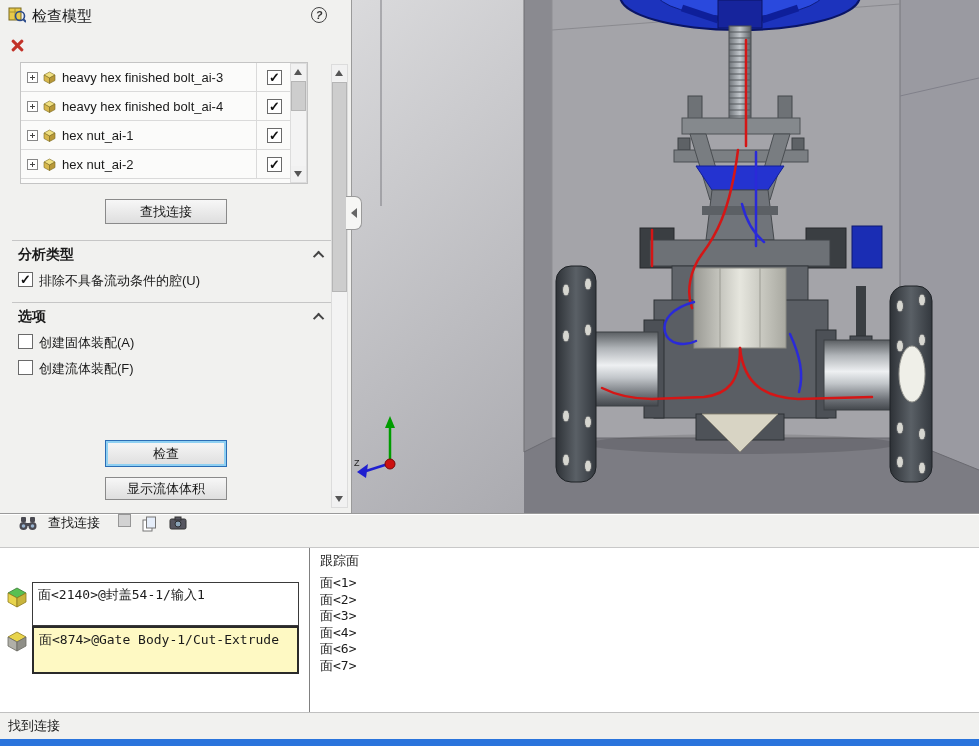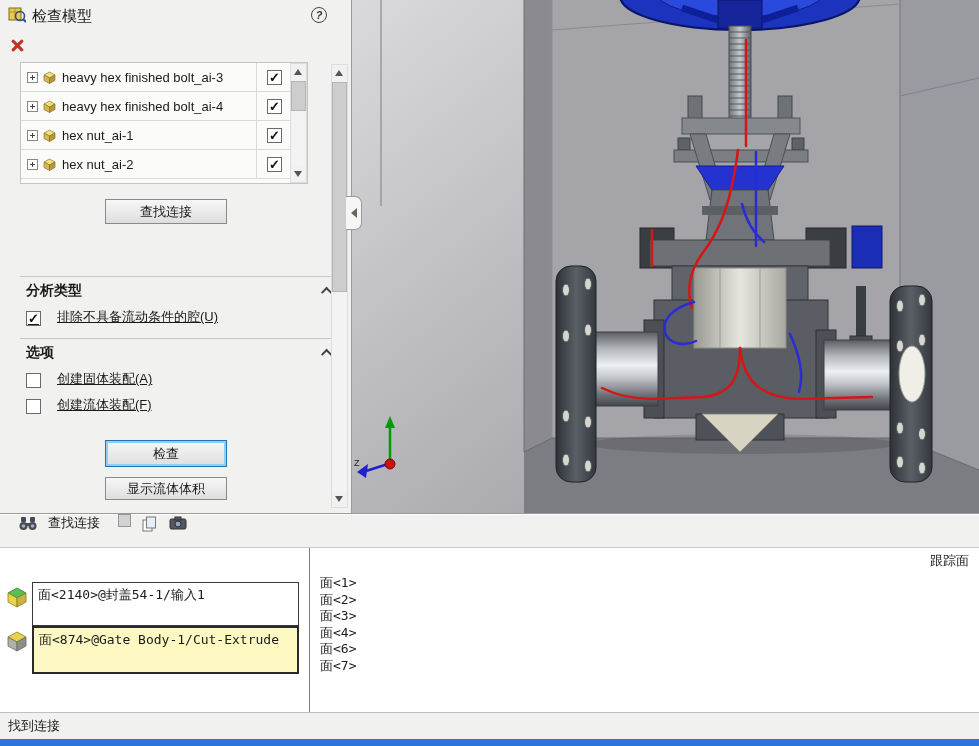--- a/index.html
+++ b/index.html
@@ -81,31 +81,31 @@
     background:linear-gradient(#f7f7f7,#dedede); border:1px solid #8a8a8a;
     cursor:pointer; color:#1a1a1a;
   }
   .apply   { left:105px; top:199px; width:122px; height:25px; }
   .check-btn {
     left:105px; top:440px; width:122px; height:27px;
     border:1px solid #2a6db5; box-shadow:inset 0 0 0 2px #8fd0f2;
   }
   .show-btn { left:105px; top:477px; width:122px; height:23px; }
 
-  .section { position:absolute; left:20px; width:324px; border-top:1px solid #c6c6c6; padding:5px 6px 0 6px;margin-top:36px; }
+  .section { position:absolute; left:12px; width:324px; border-top:1px solid #c6c6c6; padding:5px 6px 0 6px; }
   .sec1 { top:240px; }
   .sec2 { top:302px; }
   .sec-head { display:flex; align-items:center; }
   .sec-title { font-size:14px; font-weight:bold; }
   .chev {
     margin-left:auto; margin-right:6px; width:8px; height:8px;
     border-left:2px solid #444; border-top:2px solid #444;
     transform:rotate(45deg) translateY(2px); cursor:pointer;
   }
-  .cb-row { display:flex; align-items:flex-end; gap:16px; margin-top:8px; cursor:pointer;text-decoration:underline; }
+  .cb-row { display:flex; align-items:flex-start; gap:6px; margin-top:8px; cursor:pointer; }
   .cb-label { font-size:13px; }
 
   
   .flyout-tab {
     position:absolute; left:346px; top:196px; width:16px; height:34px;
     background:#f6f6f4; border:1px solid #9a9a9a; border-left:none;
     border-radius:0 7px 7px 0; cursor:pointer; z-index:5;
     display:flex; align-items:center; justify-content:center;
   }
   .tri-left { width:0; height:0; border-top:5px solid transparent; border-bottom:5px solid transparent; border-right:6px solid #666; }
@@ -137,21 +137,21 @@
   .entry { display:flex; gap:4px; align-items:flex-start; }
   .cube { flex:0 0 22px; margin-top:4px; }
   .refbox {
     flex:1; min-height:44px; border:1px solid #3a3a3a; background:#fff;
     font-family:"DejaVu Sans Mono", monospace; font-size:13px;
     padding:3px 5px; cursor:text; overflow:hidden;
   }
   .refbox.selected { background:#fef9c3; border:2px solid #2a2a2a; min-height:48px; }
 
   .track { flex:1; padding:4px 10px; }
-  .track-header { font-size:13px; margin-bottom:5px;text-align:right; }
+  .track-header { font-size:13px; margin-bottom:5px; }
   .face-row { font-family:"DejaVu Sans Mono", monospace; font-size:13px; line-height:16.5px; cursor:default; }
 
   .statusbar {
     position:absolute; left:0; right:0; bottom:0; height:27px;
     background:#f1f1ef; border-top:1px solid #c0c0c0;
     display:flex; align-items:center; padding:0 8px; font-size:13px;
   }
 
   .taskbar { position:absolute; left:0; bottom:0; width:979px; height:7px; background:#2a74dc; }
 </style>

